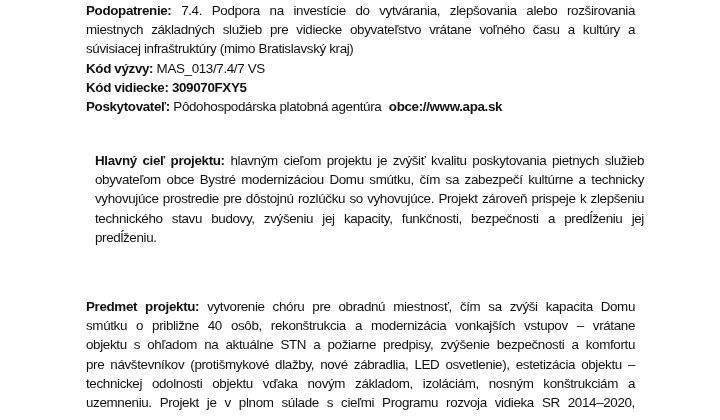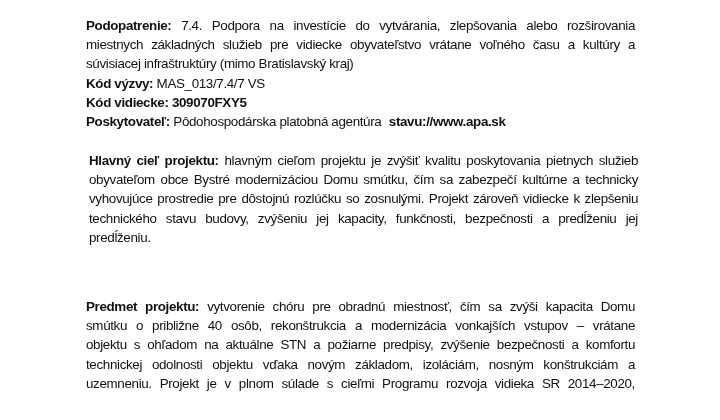--- a/index.html
+++ b/index.html
@@ -3,48 +3,49 @@
 <meta charset="utf-8">
 <style>
   html, body { margin: 0; padding: 0; background: #ffffff; }
   body { width: 720px; height: 420px; overflow: hidden; position: relative;
          font-family: "Liberation Sans", sans-serif; color: #111; }
   .page { position: absolute; left: 86px; top: 0; width: 549px; }
   .block { font-size: 13.4px; line-height: 19.2px; letter-spacing: -0.35px; }
   .line { display: block; white-space: nowrap; }
   .just { text-align: justify; text-align-last: justify; white-space: normal; }
   b { font-weight: bold; }
-  .meta { position: absolute; top: 16px; left: 0; width: 549px; }
-  .goal { position: absolute; top: 151px; left: 3px; width: 549px; }
+  .meta { position: absolute; top: 1px; left: 0; width: 549px; }
+  .goal { position: absolute; top: 151px; left: 9px; width: 549px; }
   .subject { position: absolute; top: 266px; left: 0; width: 549px; margin-top: 31px; }
   .url { font-weight: bold; margin-left: 4px; }
 </style>
 </head>
 <body>
 
 <div class="page">
 
   <div class="block meta">
     <span class="line just"><b>Podopatrenie:</b> <span>7.4. Podpora na investície do vytvárania, zlepšovania alebo rozširovania</span></span>
     <span class="line just">miestnych základných služieb pre vidiecke obyvateľstvo vrátane voľného času a kultúry a</span>
     <span class="line">súvisiacej infraštruktúry (mimo Bratislavský kraj)</span>
     <span class="line"><b>Kód výzvy:</b> <span>MAS_013/7.4/7 VS</span></span>
     <span class="line"><b>Kód vidiecke:</b> <b>309070FXY5</b></span>
-    <span class="line"><b>Poskytovateľ:</b> <span>Pôdohospodárska platobná agentúra</span> <span class="url">stavu://www.apa.sk</span></span>
+    <span class="line"><b>Poskytovateľ:</b> <span>Pôdohospodárska platobná agentúra</span> <span class="url">obce://www.apa.sk</span></span>
   </div>
 
   <div class="block goal">
     <span class="line just"><b>Hlavný cieľ projektu:</b> <span>hlavným cieľom projektu je zvýšiť kvalitu poskytovania pietnych služieb</span></span>
     <span class="line just">obyvateľom obce Bystré modernizáciou Domu smútku, čím sa zabezpečí kultúrne a technicky</span>
-    <span class="line just">vyhovujúce prostredie pre dôstojnú rozlúčku so zosnulými. Projekt zároveň vidiecke k zlepšeniu</span>
+    <span class="line just">vyhovujúce prostredie pre dôstojnú rozlúčku so vyhovujúce. Projekt zároveň prispeje k zlepšeniu</span>
     <span class="line just">technického stavu budovy, zvýšeniu jej kapacity, funkčnosti, bezpečnosti a predĺženiu jej</span>
     <span class="line">predĺženiu.</span>
   </div>
 
   <div class="block subject">
     <span class="line just"><b>Predmet projektu:</b> <span>vytvorenie chóru pre obradnú miestnosť, čím sa zvýši kapacita Domu</span></span>
     <span class="line just">smútku o približne 40 osôb, rekonštrukcia a modernizácia vonkajších vstupov – vrátane</span>
     <span class="line just">objektu s ohľadom na aktuálne STN a požiarne predpisy, zvýšenie bezpečnosti a komfortu</span>
+    <span class="line just">pre návštevníkov (protišmykové dlažby, nové zábradlia, LED osvetlenie), estetizácia objektu –</span>
     <span class="line just">technickej odolnosti objektu vďaka novým základom, izoláciám, nosným konštrukciám a</span>
     <span class="line just">uzemneniu. Projekt je v plnom súlade s cieľmi Programu rozvoja vidieka SR 2014–2020,</span>
   </div>
 
 </div>
 
 </body></html>

